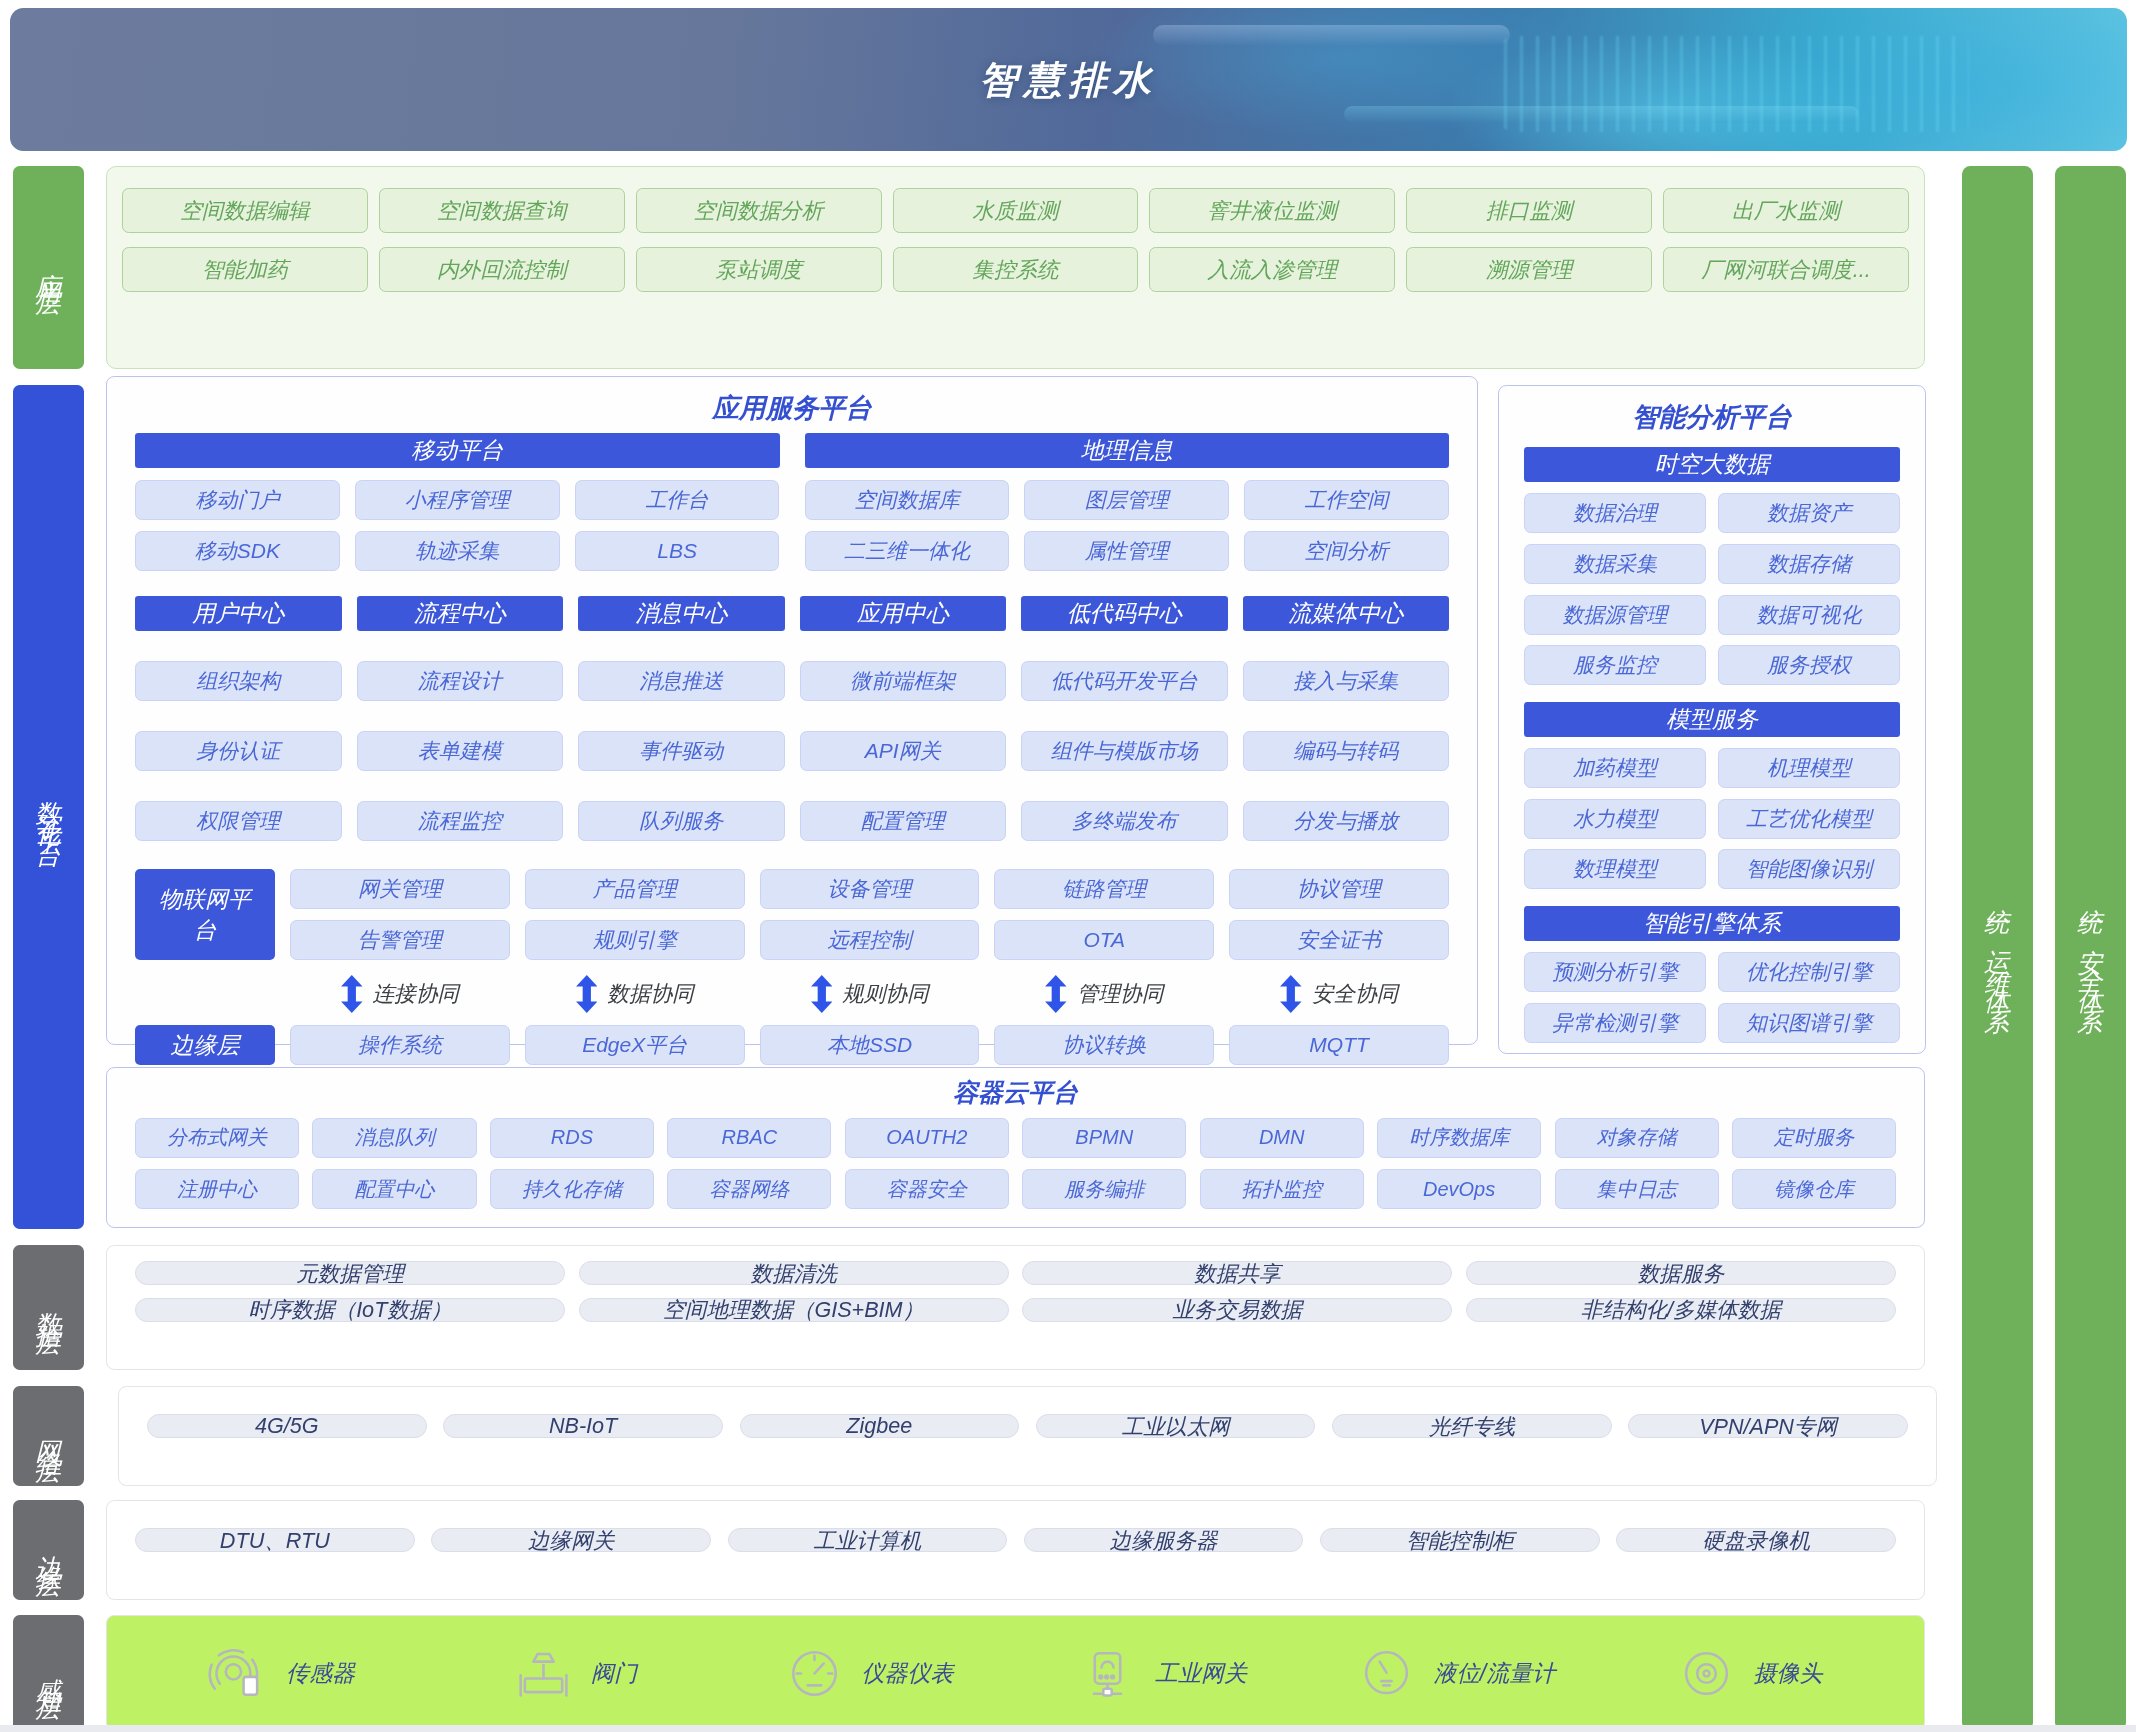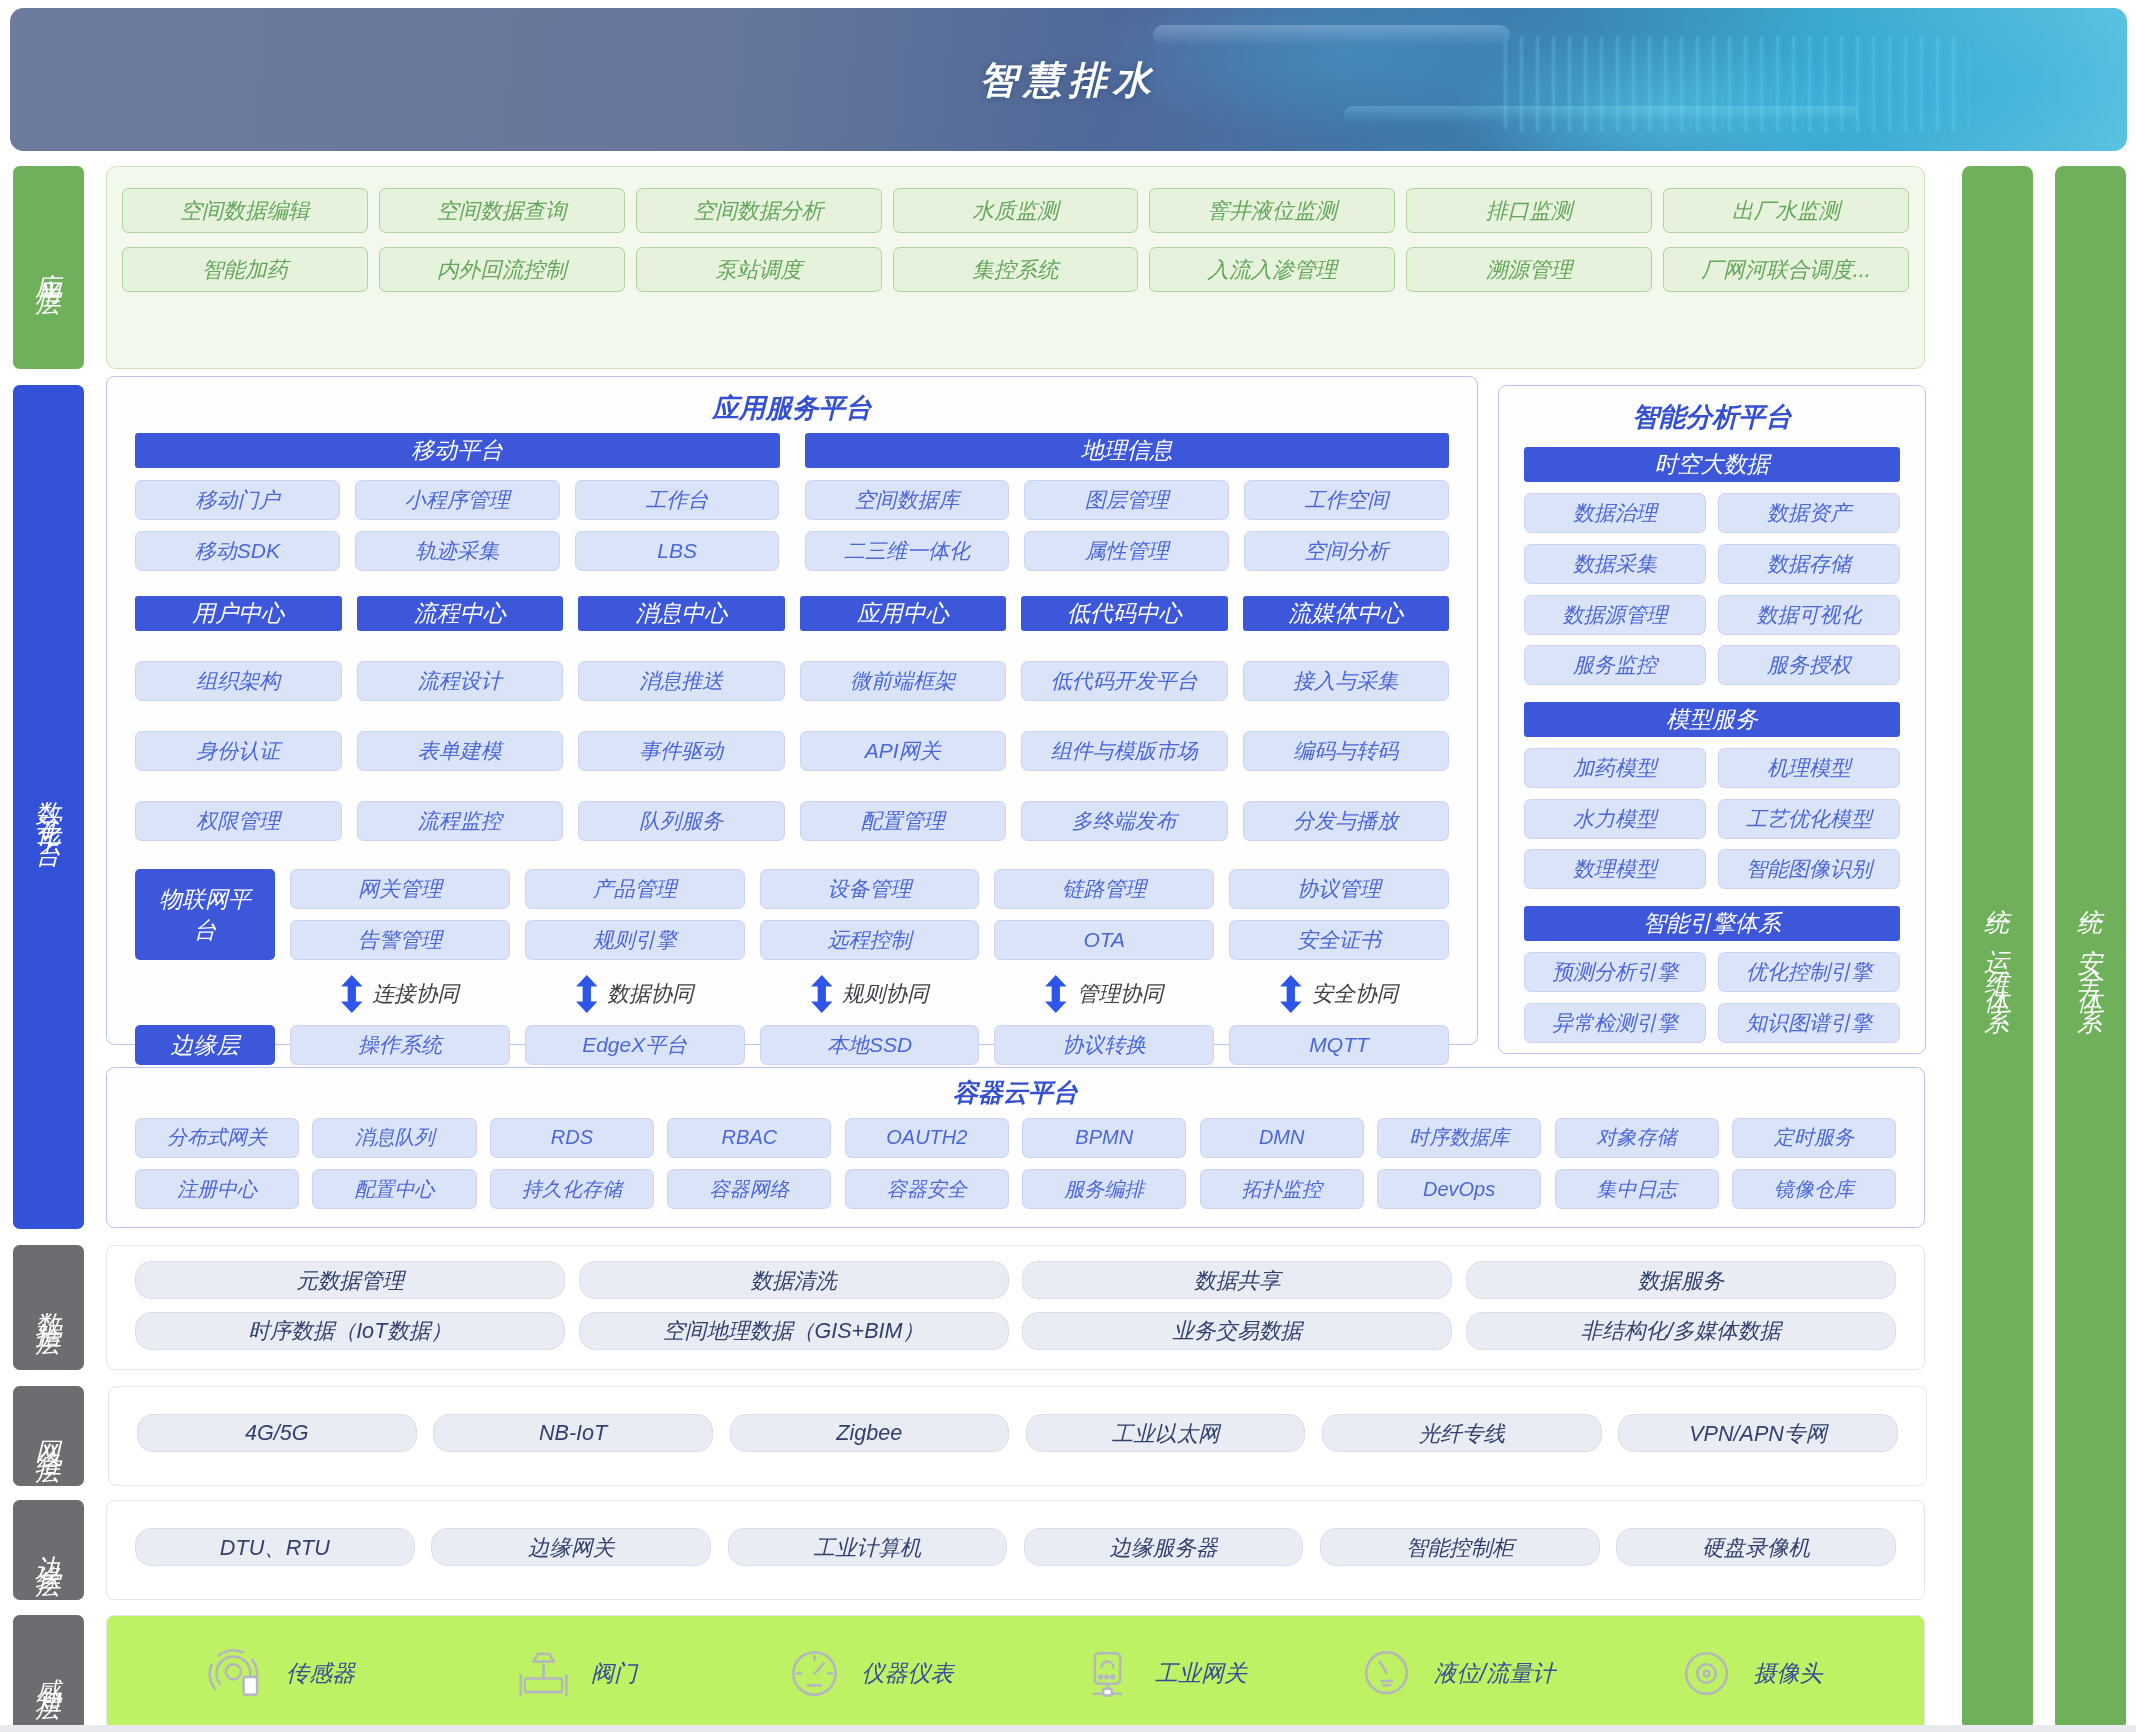--- a/index.html
+++ b/index.html
@@ -43,21 +43,21 @@
 
   
   .abs-box{position:absolute;box-sizing:border-box;border-radius:8.3px;}
   .box-title{text-align:center;color:#3450d0;font-size:26.6px;font-weight:700;height:43px;line-height:43px;}
   .blue-head{background:#3c57da;color:#fff;border-radius:3.3px;height:35px;display:flex;align-items:center;justify-content:center;font-size:23px;}
   .b-row{display:flex;gap:15px;margin-top:11.6px;}
   .grow{flex:1;}
   .b-btn{background:#dbe3f8;border:1.7px solid #cad3f5;border-radius:6.6px;color:#4a67d6;font-size:21px;height:40px;
     display:flex;align-items:center;justify-content:center;box-sizing:border-box;white-space:nowrap;}
   .sm{font-size:20px;}
-  .gray-btn{background:#e9ecf3;border:1.7px solid #dadeea;border-radius:16px;color:#32406e;font-size:21.6px;height:38px;
+  .gray-btn{background:#e9ecf3;border:1.7px solid #dadeea;border-radius:16px;color:#32406e;font-size:21.6px;height:24px;
     display:flex;align-items:center;justify-content:center;box-sizing:border-box;white-space:nowrap;}
 
   
   #app-box{left:106px;top:166px;width:1819px;height:203px;background:#f2f8ec;border:1.7px solid #c9e2ba;border-radius:10px;padding:21px 13.3px 0;}
   .g-row{display:flex;gap:11px;margin-bottom:14px;padding:0 1.7px;}
   .g-btn{flex:1;height:45px;background:#e6f2dc;border:1.7px solid #add29b;border-radius:6.6px;color:#63a65b;font-size:21.6px;
     display:flex;align-items:center;justify-content:center;box-sizing:border-box;white-space:nowrap;}
 
   
   #service-box{left:106px;top:376px;width:1372px;height:669px;background:#fefeff;border:1.7px solid #b9c3ee;padding:10px 28px 8px;}
@@ -90,21 +90,21 @@
   #cloud-box .box-title{height:35px;line-height:35px;font-size:25px;}
   #cloud-rows .b-row{gap:13.3px;margin-top:11.6px;}
   #cloud-rows .b-row:first-child{margin-top:8.3px;}
 
   
   #data-box{left:106px;top:1245px;width:1819px;height:125px;background:#ffffff;border:1.7px solid #e3e4ea;padding:15px 28px 0;}
   #data-rows .b-row{gap:13.3px;margin-top:12.5px;}
   #data-rows .b-row:first-child{margin-top:0;}
 
   
-  #network-box{left:108px;top:1386px;width:1819px;height:100px;background:#ffffff;border:1.7px solid #e3e4ea;padding:27.4px 28px 0;}
+  #network-box{left:118px;top:1386px;width:1819px;height:100px;background:#ffffff;border:1.7px solid #e3e4ea;padding:27.4px 28px 0;}
   #edgehw-box{left:106px;top:1500px;width:1819px;height:100px;background:#ffffff;border:1.7px solid #e3e4ea;padding:27.4px 28px 0;}
   .h-row{display:flex;gap:16.6px;}
 
   
   #percept-box{left:106px;top:1615px;width:1819px;height:116px;background:#bef264;border:1.7px solid #e3e4ea;padding:0 28px;}
   #percept-row{display:flex;height:100%;}
   .p-cell{flex:1;display:flex;align-items:center;justify-content:center;gap:16.6px;}
   .p-icon svg{display:block;}
   .p-label{font-size:23px;color:#3a4b96;white-space:nowrap;}
 

